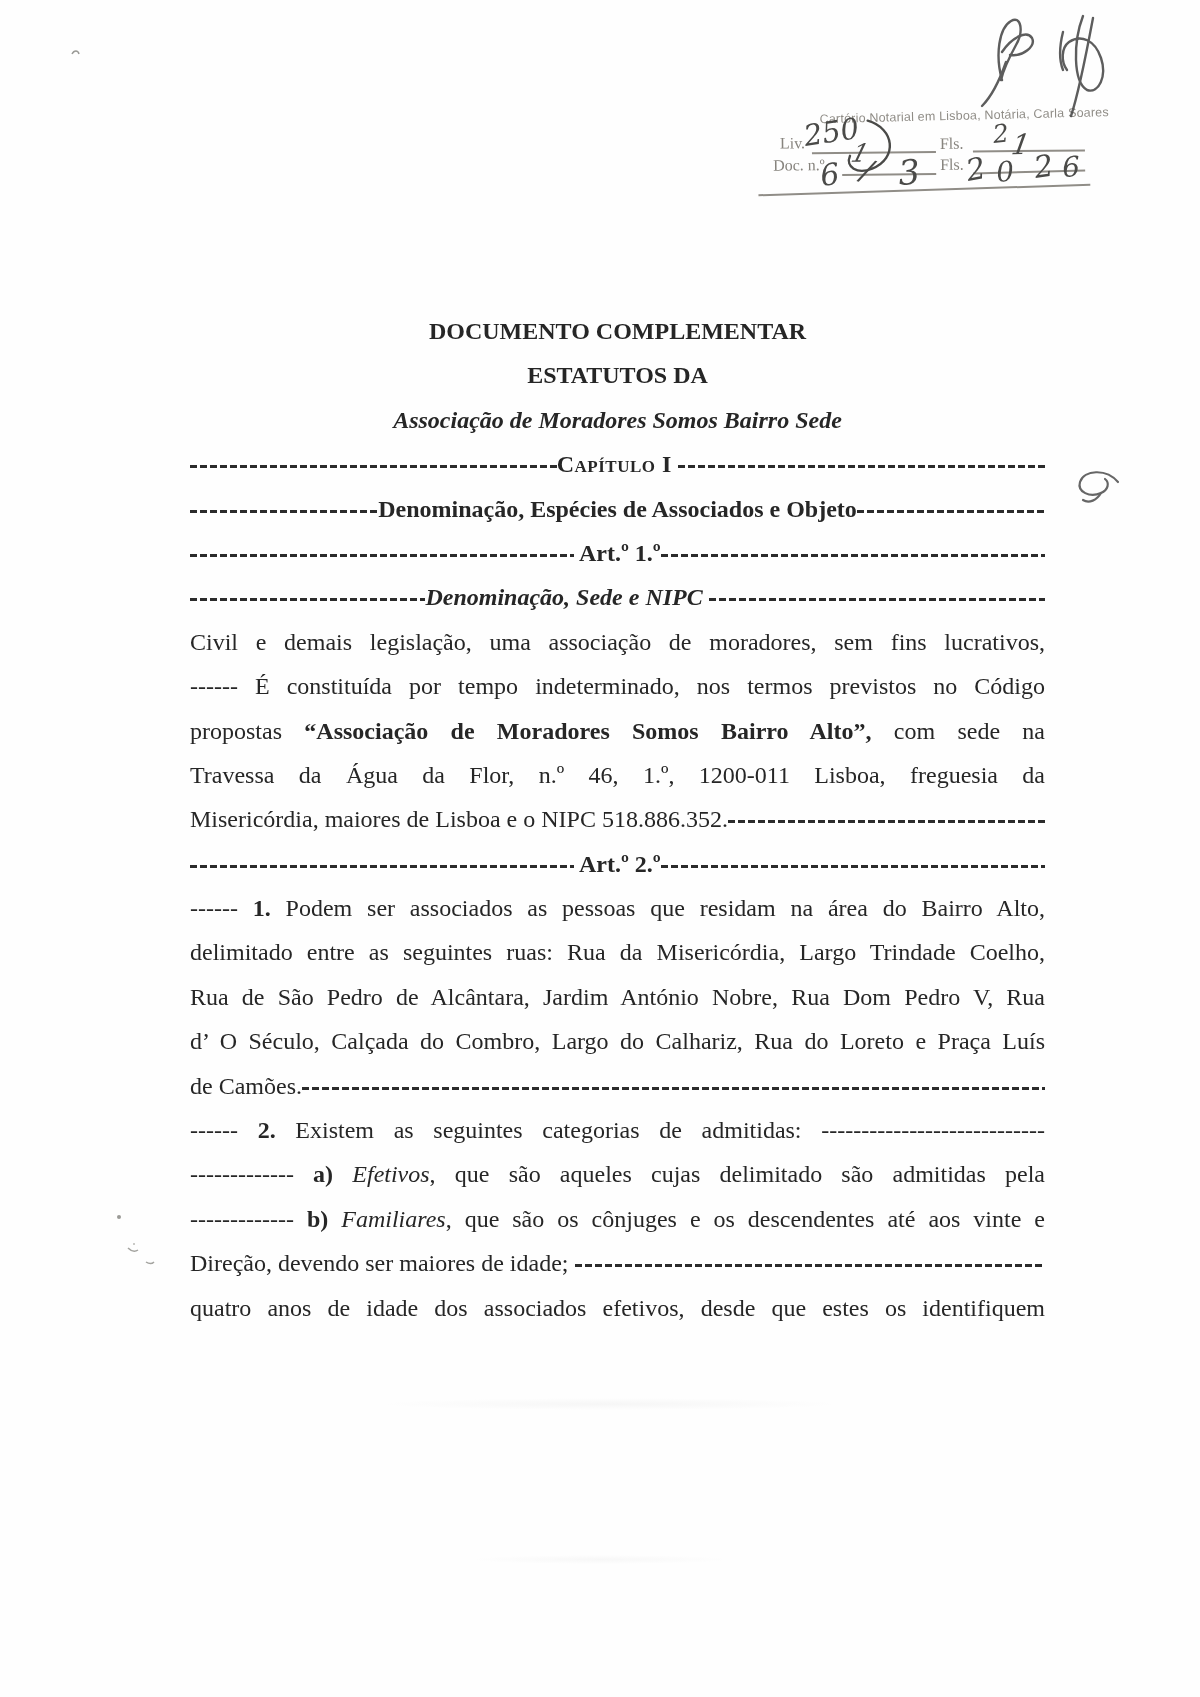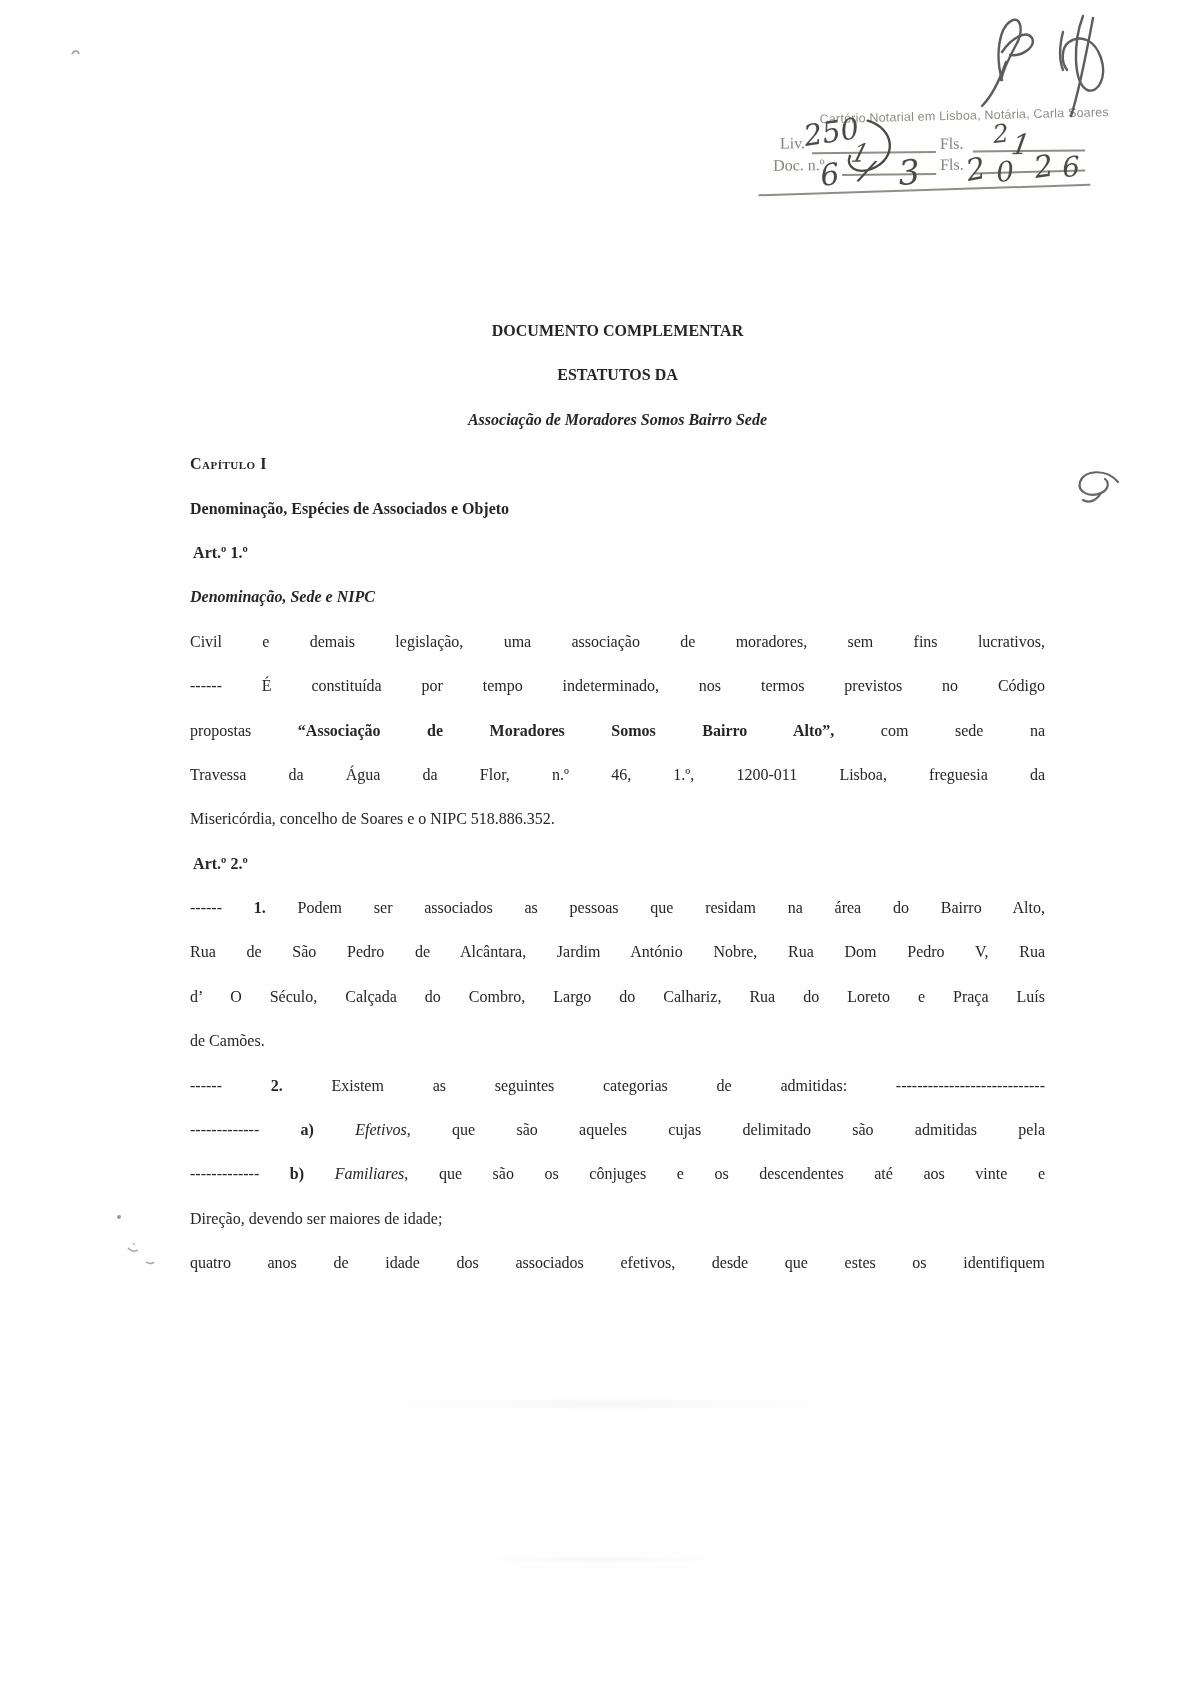--- a/index.html
+++ b/index.html
@@ -10,26 +10,26 @@
     background:#fefefe;
     font-family:"Liberation Serif","DejaVu Serif",serif;
     color:#262626;
     overflow:hidden;
   }
   
   #doc{
     position:absolute;
     left:190px;top:309px;
     width:855px;
-    font-size:16px;
+    font-size:24px;
   }
   .line{height:44.4px;line-height:44.4px;overflow:hidden;}
   .title{text-align:center;}
   .just{text-align:justify;text-align-last:justify;}
-  .flex{display:flex;align-items:flex-start;flex-direction:column;}
+  .flex{display:flex;align-items:flex-start;}
   .tx{line-height:44.4px;white-space:pre;}
   .fill{
     height:44.4px;
     background-image:repeating-linear-gradient(to right,#2b2b2b 0 7px,transparent 7px 10px);
     background-repeat:repeat-x;
     background-size:10px 3px;
     background-position:0 23px;
   }
   .b{font-weight:bold;}
   .i{font-style:italic;}
@@ -114,29 +114,30 @@
       <div class="line flex">
         <span class="fill" style="flex-grow: 0.7;"></span>
         <span class="tx b i">Denominação, Sede e NIPC </span>
         <span class="fill" style="flex-grow: 1;"></span>
       </div>
       <div class="line just"><span class="tx">Civil e demais legislação, uma associação de moradores, sem fins lucrativos,</span></div>
       <div class="line just"><span class="tx">------ É constituída por tempo indeterminado, nos termos previstos no Código</span></div>
       <div class="line just"><span class="tx">propostas </span><span class="tx b">“Associação de Moradores Somos Bairro Alto”,</span><span class="tx"> com sede na</span></div>
       <div class="line just"><span class="tx">Travessa da Água da Flor, n.º 46, 1.º, 1200-011 Lisboa, freguesia da</span></div>
       <div class="line flex">
-        <span class="tx">Misericórdia, concelho de Soares e o NIPC 518.886.352.</span>
+        <span class="tx">Misericórdia, maiores de Lisboa e o NIPC 518.886.352.</span>
         <span class="fill" style="flex-grow: 1;"></span>
       </div>
       <div class="line flex">
         <span class="fill" style="flex-grow: 1;"></span>
         <span class="tx b"> Art.º 2.º</span>
         <span class="fill" style="flex-grow: 1;"></span>
       </div>
       <div class="line just"><span class="tx">------ </span><span class="tx b">1.</span><span class="tx"> Podem ser associados as pessoas que residam na área do Bairro Alto,</span></div>
+      <div class="line just"><span class="tx">delimitado entre as seguintes ruas: Rua da Misericórdia, Largo Trindade Coelho,</span></div>
       <div class="line just"><span class="tx">Rua de São Pedro de Alcântara, Jardim António Nobre, Rua Dom Pedro V, Rua</span></div>
       <div class="line just"><span class="tx">d’ O Século, Calçada do Combro, Largo do Calhariz, Rua do Loreto e Praça Luís</span></div>
       <div class="line flex">
         <span class="tx">de Camões.</span>
         <span class="fill" style="flex-grow: 1;"></span>
       </div>
       <div class="line just"><span class="tx">------ </span><span class="tx b">2.</span><span class="tx"> Existem as seguintes categorias de admitidas: ----------------------------</span></div>
       <div class="line just"><span class="tx">------------- </span><span class="tx b">a)</span><span class="tx"> </span><span class="tx i">Efetivos</span><span class="tx">, que são aqueles cujas delimitado são admitidas pela</span></div>
       <div class="line just"><span class="tx">------------- </span><span class="tx b">b)</span><span class="tx"> </span><span class="tx i">Familiares</span><span class="tx">, que são os cônjuges e os descendentes até aos vinte e</span></div>
       <div class="line flex">

